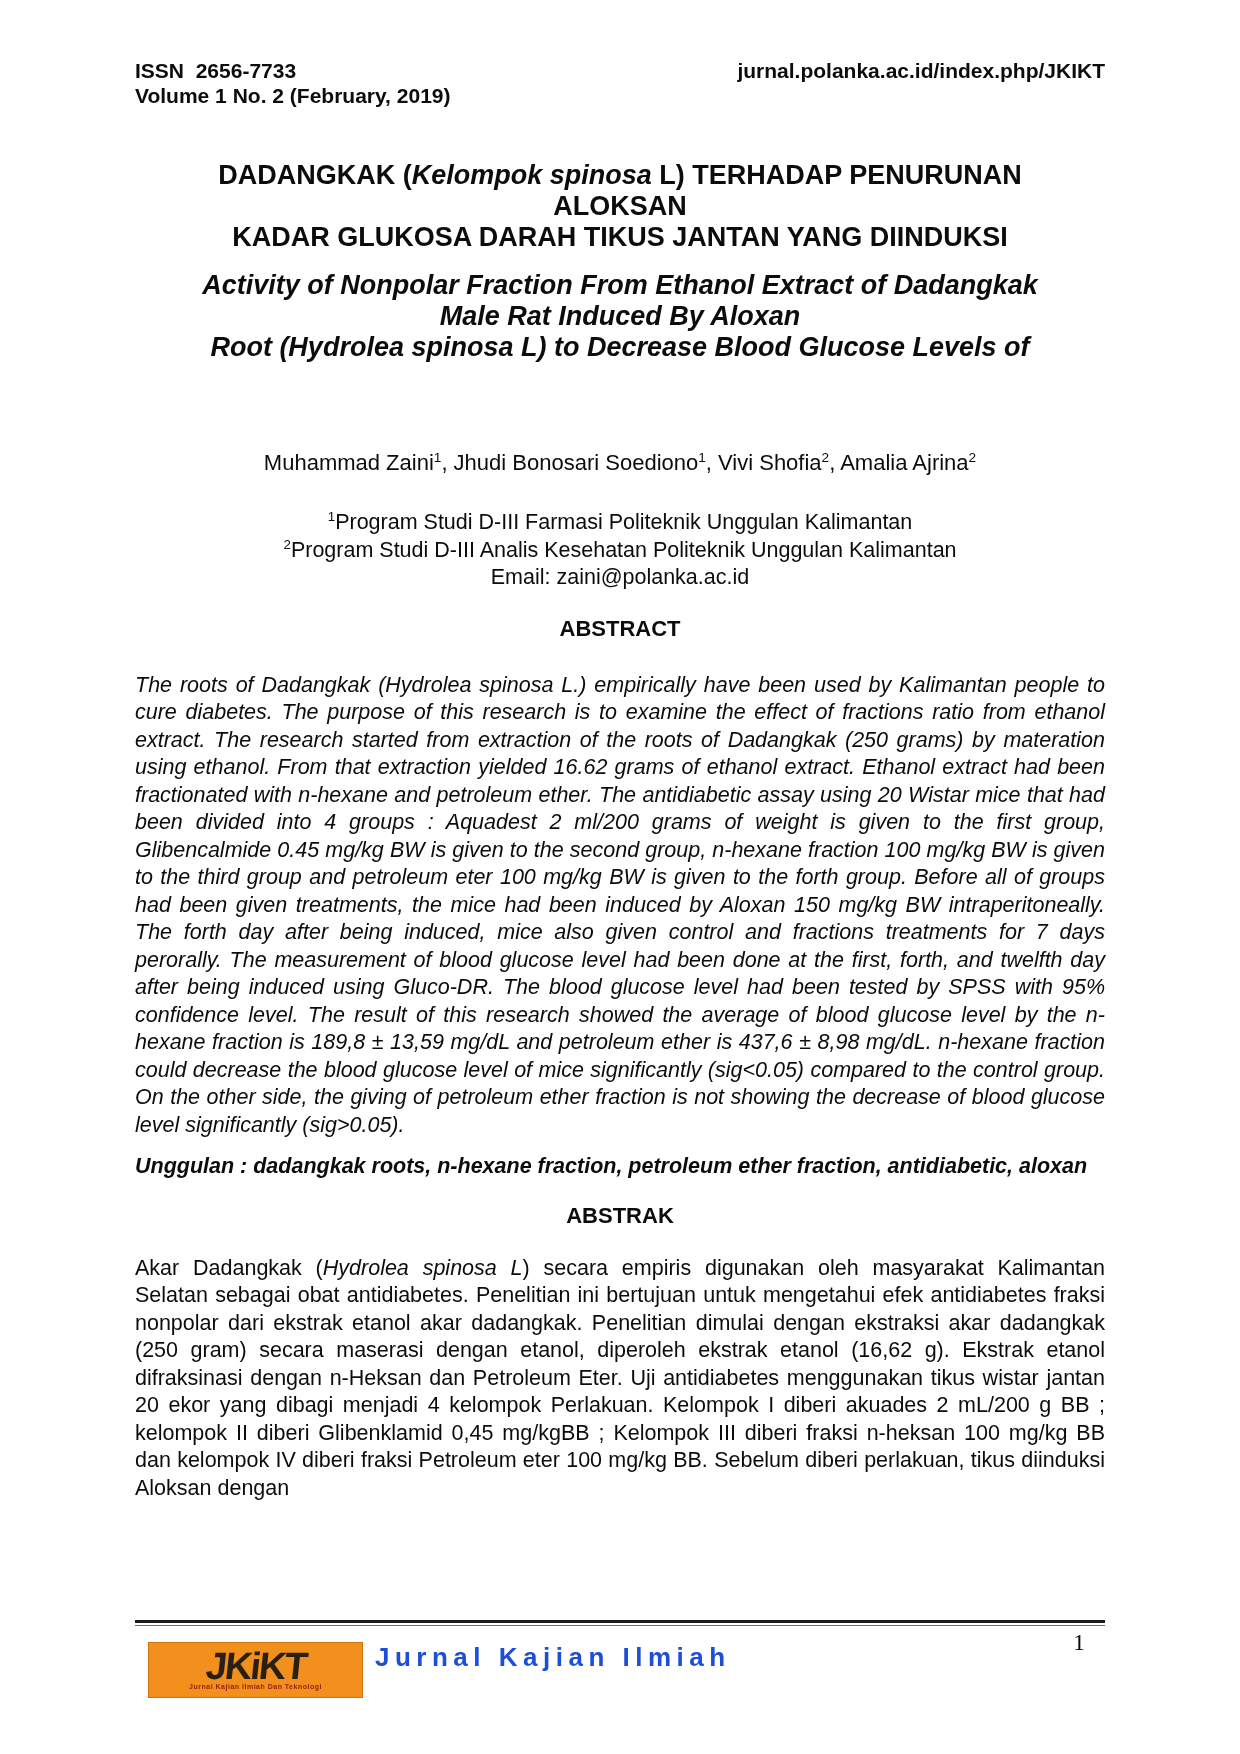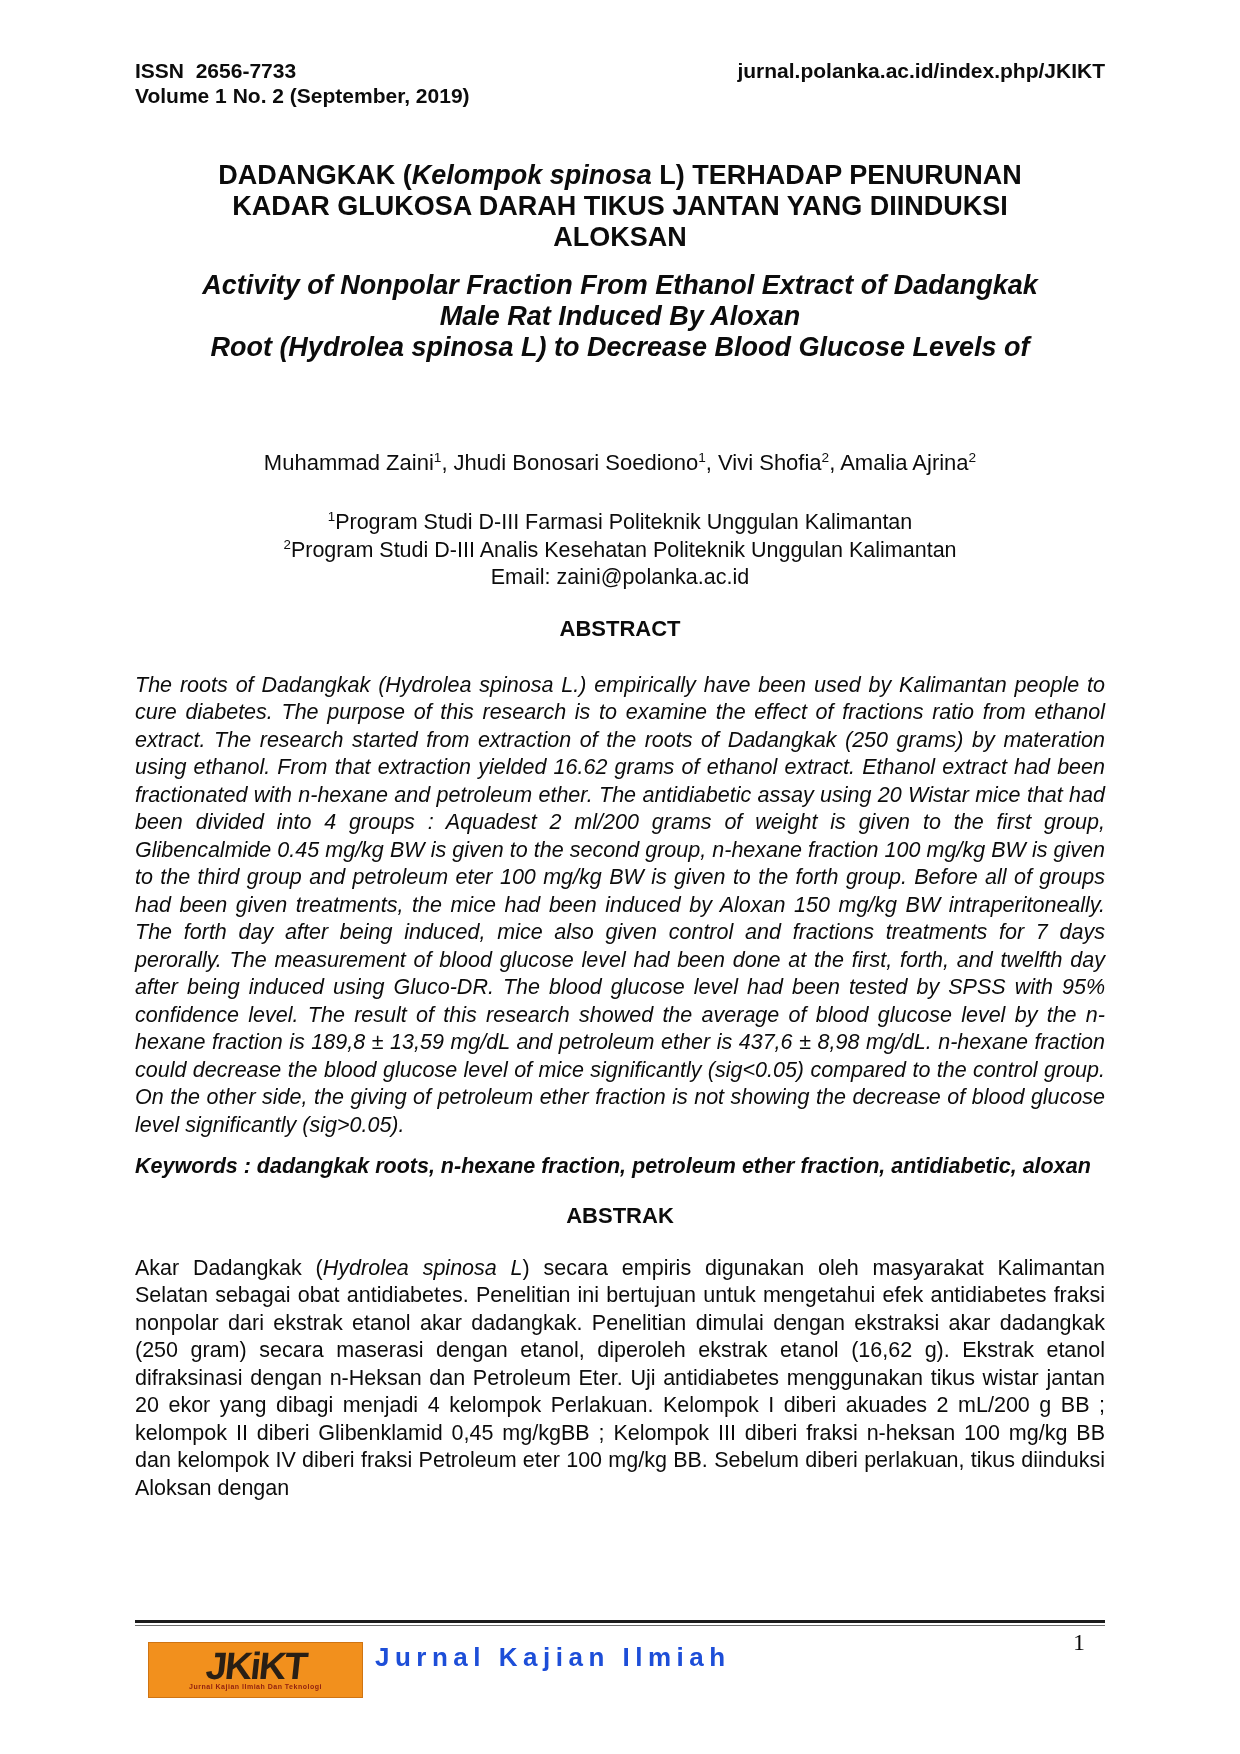--- a/index.html
+++ b/index.html
@@ -66,49 +66,49 @@
 </style>
 </head>
 <body>
 
 <div class="page">
   <div class="content">
 
     <div class="hdr">
       <div class="hdr-left">
         <div>ISSN  2656-7733</div>
-        <div>Volume 1 No. 2 (September, 2019)</div>
+        <div>Volume 1 No. 2 (February, 2019)</div>
       </div>
       <div class="hdr-right">jurnal.polanka.ac.id/index.php/JKIKT</div>
     </div>
 
     <h1 class="title-id">
         <div><span class="ws-pre">DADANGKAK (</span><em>Kelompok spinosa</em><span class="ws-pre"> L) TERHADAP PENURUNAN</span></div>
+        <div><span class="ws-pre">ALOKSAN</span><em></em><span class="ws-pre"></span></div>
         <div><span class="ws-pre">KADAR GLUKOSA DARAH TIKUS JANTAN YANG DIINDUKSI</span><em></em><span class="ws-pre"></span></div>
-        <div><span class="ws-pre">ALOKSAN</span><em></em><span class="ws-pre"></span></div>
       </h1>
 
     <h2 class="title-en">
         <div>Activity of Nonpolar Fraction From Ethanol Extract of Dadangkak</div>
         <div>Male Rat Induced By Aloxan</div>
         <div>Root (Hydrolea spinosa L) to Decrease Blood Glucose Levels of</div>
       </h2>
 
     <p class="authors"><span>Muhammad Zaini</span><sup>1</sup><span class="ws-pre">, </span><span>Jhudi Bonosari Soediono</span><sup>1</sup><span class="ws-pre">, </span><span>Vivi Shofia</span><sup>2</sup><span class="ws-pre">, </span><span>Amalia Ajrina</span><sup>2</sup></p>
 
     <div class="affils">
       <div><sup>1</sup><span>Program Studi D-III Farmasi Politeknik Unggulan Kalimantan</span></div>
       <div><sup>2</sup><span>Program Studi D-III Analis Kesehatan Politeknik Unggulan Kalimantan</span></div>
       <div>Email: zaini@polanka.ac.id</div>
     </div>
 
     <h3 class="abs-heading">ABSTRACT</h3>
     <p class="abs-body">The roots of Dadangkak (Hydrolea spinosa L.) empirically have been used by Kalimantan people to cure diabetes. The purpose of this research is to examine the effect of fractions ratio from ethanol extract. The research started from extraction of the roots of Dadangkak (250 grams) by materation using ethanol. From that extraction yielded 16.62 grams of ethanol extract. Ethanol extract had been fractionated with n-hexane and petroleum ether. The antidiabetic assay using 20 Wistar mice that had been divided into 4 groups : Aquadest 2 ml/200 grams of weight is given to the first group, Glibencalmide 0.45 mg/kg BW is given to the second group, n-hexane fraction 100 mg/kg BW is given to the third group and petroleum eter 100 mg/kg BW is given to the forth group. Before all of groups had been given treatments, the mice had been induced by Aloxan 150 mg/kg BW intraperitoneally. The forth day after being induced, mice also given control and fractions treatments for 7 days perorally. The measurement of blood glucose level had been done at the first, forth, and twelfth day after being induced using Gluco-DR. The blood glucose level had been tested by SPSS with 95% confidence level. The result of this research showed the average of blood glucose level by the n-hexane fraction is 189,8 ± 13,59 mg/dL and petroleum ether is 437,6 ± 8,98 mg/dL. n-hexane fraction could decrease the blood glucose level of mice significantly (sig&lt;0.05) compared to the control group. On the other side, the giving of petroleum ether fraction is not showing the decrease of blood glucose level significantly (sig&gt;0.05).</p>
 
-    <p class="keywords">Keywords : dadangkak roots, n-hexane fraction, petroleum ether fraction, antidiabetic, aloxan</p>
+    <p class="keywords">Unggulan : dadangkak roots, n-hexane fraction, petroleum ether fraction, antidiabetic, aloxan</p>
 
     <h3 class="abstrak-heading">ABSTRAK</h3>
     <p class="abstrak-body"><span>Akar Dadangkak (</span><em>Hydrolea spinosa L</em><span>) secara empiris digunakan oleh masyarakat Kalimantan Selatan sebagai obat antidiabetes. Penelitian ini bertujuan untuk mengetahui efek antidiabetes fraksi nonpolar dari ekstrak etanol akar dadangkak. Penelitian dimulai dengan ekstraksi akar dadangkak (250 gram) secara maserasi dengan etanol, diperoleh ekstrak etanol (16,62 g). Ekstrak etanol difraksinasi dengan n-Heksan dan Petroleum Eter. Uji antidiabetes menggunakan tikus wistar jantan 20 ekor yang dibagi menjadi 4 kelompok Perlakuan. Kelompok I diberi akuades 2 mL/200 g BB ; kelompok II diberi Glibenklamid 0,45 mg/kgBB ; Kelompok III diberi fraksi n-heksan 100 mg/kg BB dan kelompok IV diberi fraksi Petroleum eter 100 mg/kg BB. Sebelum diberi perlakuan, tikus diinduksi Aloksan dengan</span></p>
 
   </div>
 
   <div class="footer-rule"></div>
   <div class="page-num">1</div>
 
   <div class="brand">

